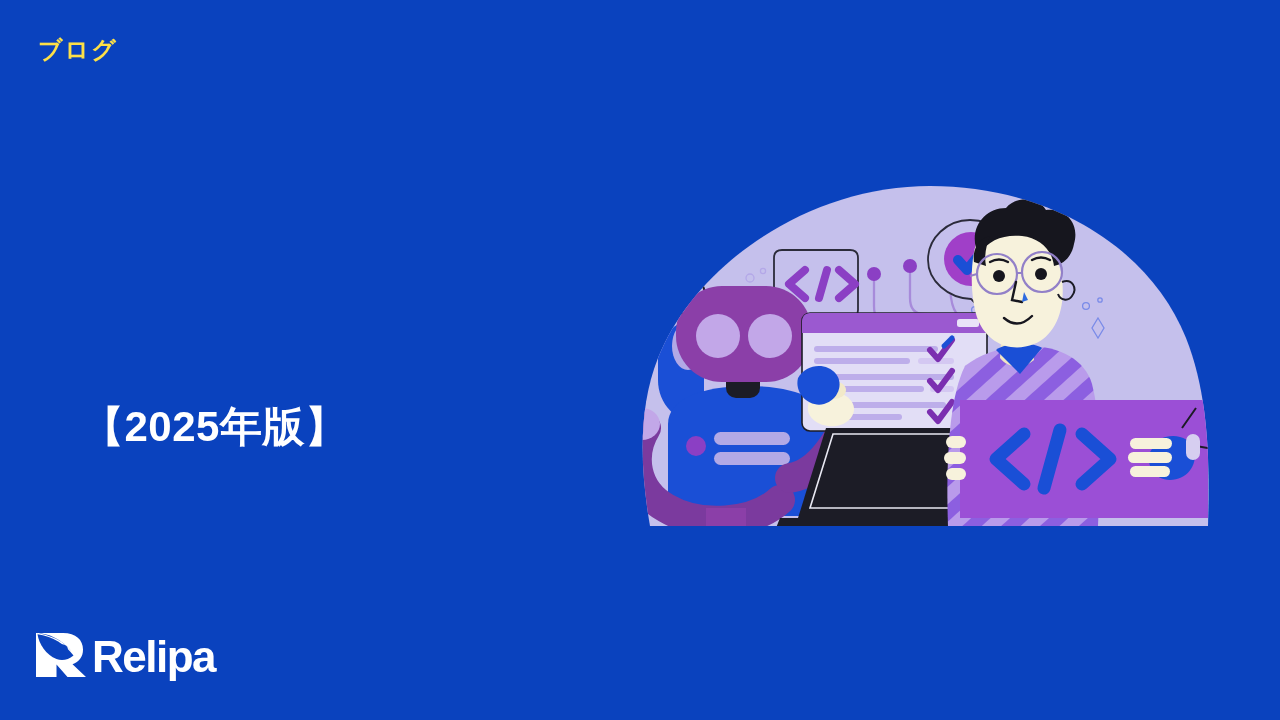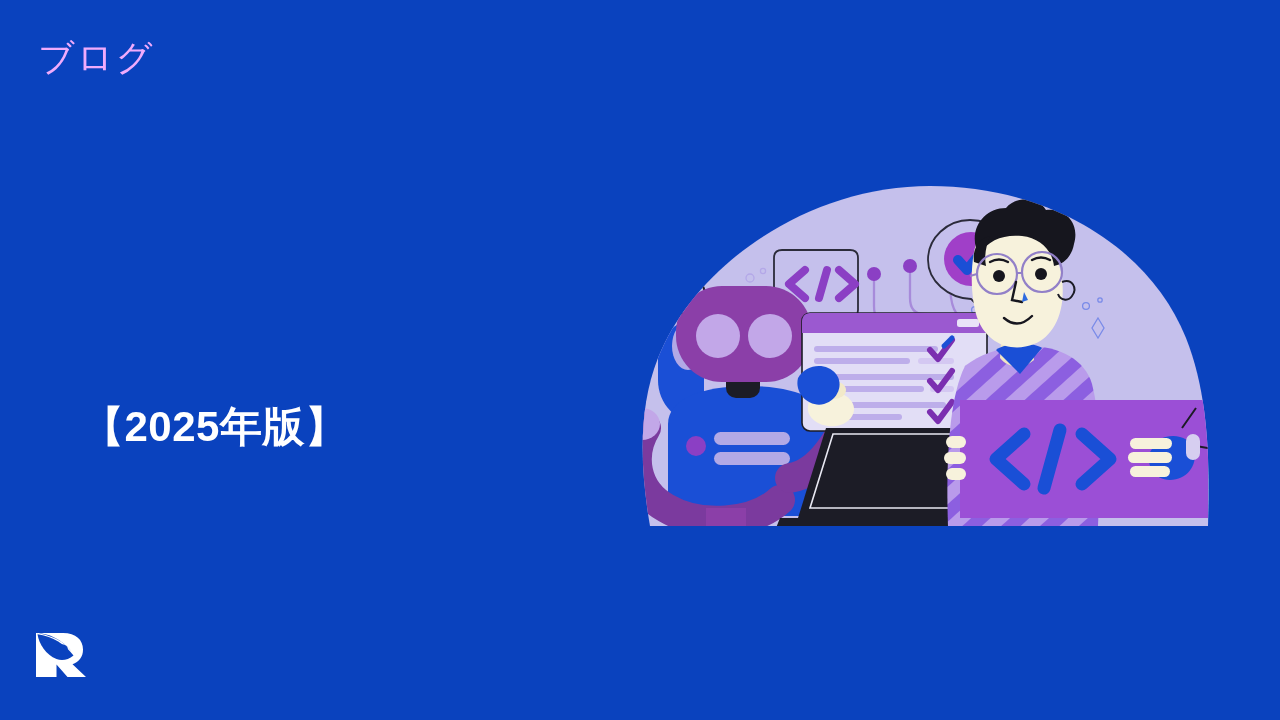--- a/index.html
+++ b/index.html
@@ -8,21 +8,21 @@
     font-family:"Liberation Sans", "DejaVu Sans", sans-serif;
   }
   #stage {
     position:relative; width:1280px; height:720px;
     background:#0A42BE;
   }
 
   
   #header-label {
     position:absolute; left:38px; top:36px;
-    font-size:36px; font-weight:400; color:#f0abfc;
+    font-size:24px; font-weight:700; color:#fde047;
     letter-spacing:2px; line-height:1.2;
   }
 
   
   #headline {
     position:absolute; left:82px; top:272px;
     color:#ffffff; font-weight:700;
     font-size:42px; line-height:1.48;
     letter-spacing:0.5px;
     white-space:pre;
@@ -63,20 +63,21 @@
       <svg width="58" height="50" viewBox="0 0 58 50" aria-hidden="true">
 
         <path d="M4 3 H31 C44 3 51 10 51 19.5 C51 27 47 32 40.5 34.3 L54 47 H35.5 L24.5 34.5 V47 H4 Z" fill="#ffffff"></path>
 
         <path d="M24.5 14.5 H30 C33.6 14.5 35.8 16.3 35.8 19.2 C35.8 22.1 33.6 24 30 24 H24.5 Z" fill="#0A42BE"></path>
 
         <path d="M4 3 C4 3 28 5 40 22 C30 9 16 3 4 3 Z" fill="#0A42BE"></path>
         <path d="M5.5 4.2 C20 6 33 14 41.5 25.5 C36 30 30 31 24.5 29 C14 25 7 14 5.5 4.2 Z" fill="#0A42BE"></path>
       </svg>
     </span>
+    <span class="logo-text">Relipa</span>
   </div>
 
   <div id="illustration">
     <svg viewBox="0 0 600 370" xmlns="http://www.w3.org/2000/svg">
       <defs>
         <clipPath id="blobClip">
           <path d="M300 8 C420 8 520 70 556 160 C578 215 580 280 578 348 L20 348
                    C10 290 8 230 28 180 C66 85 180 8 300 8 Z"></path>
         </clipPath>
         <pattern id="stripes" width="26" height="26" patternUnits="userSpaceOnUse" patternTransform="rotate(48)">

